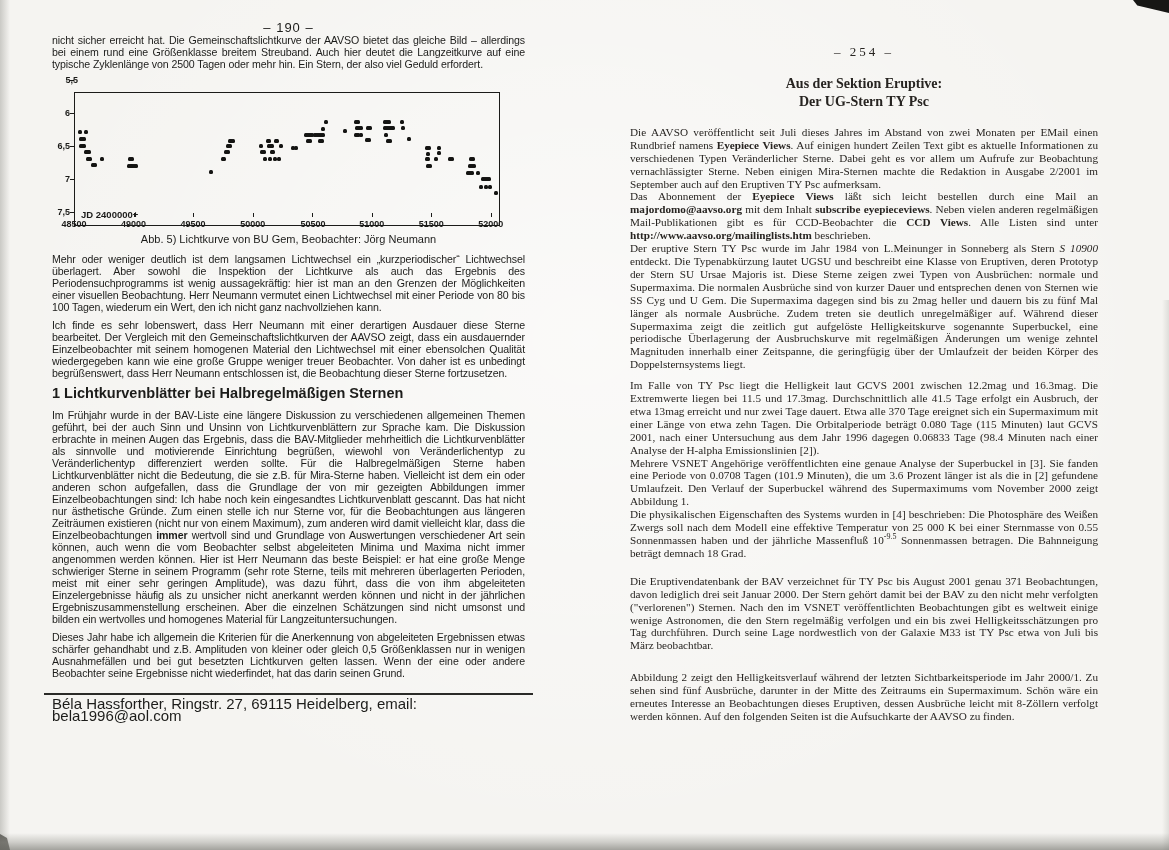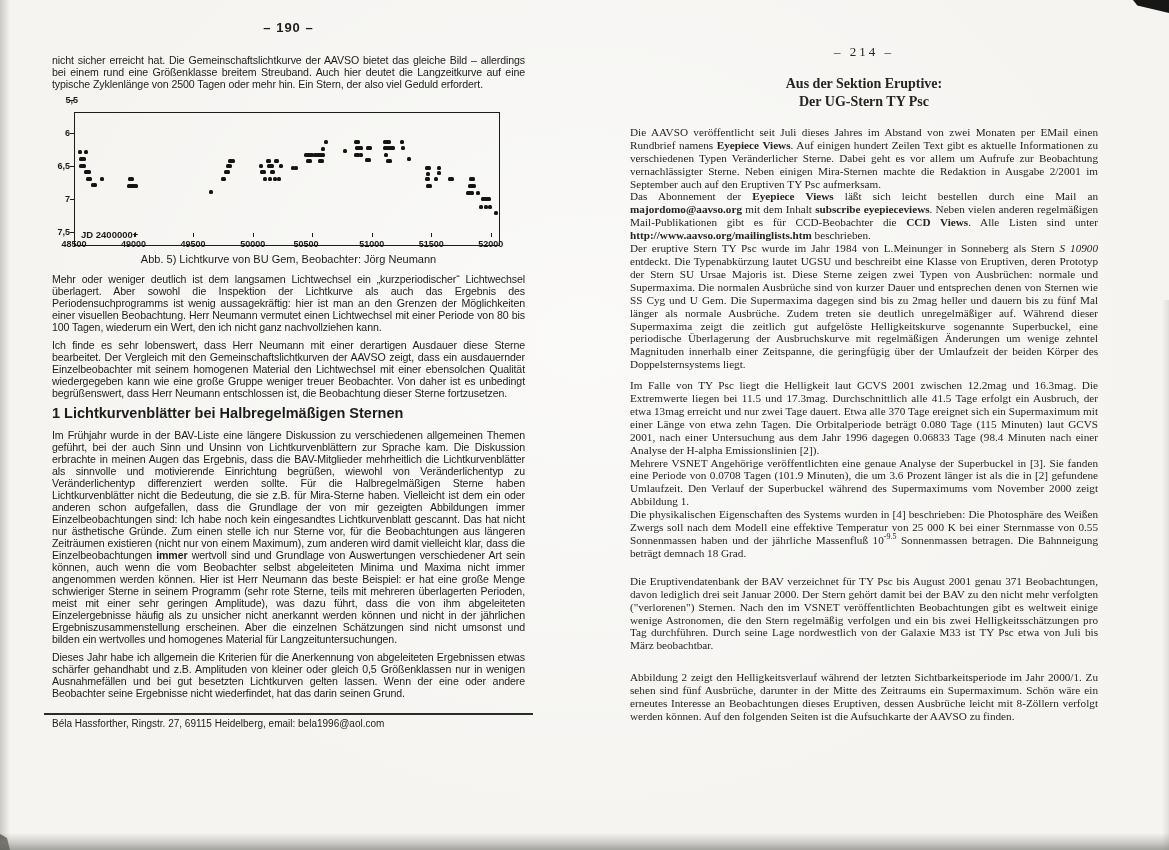--- a/index.html
+++ b/index.html
@@ -18,28 +18,28 @@
   .corner-tr{position:absolute;right:0;top:0;width:36px;height:13px;background:#171715;
     clip-path:polygon(0 0,100% 0,100% 100%,12% 42%);}
   .corner-bl{position:absolute;left:0;bottom:0;width:10px;height:16px;background:#55544d;opacity:.85;
     clip-path:polygon(0 0,70% 25%,100% 100%,0 100%);}
   .bottom-shadow{position:absolute;left:0;right:0;bottom:0;height:17px;
     background:linear-gradient(to bottom, rgba(140,140,133,0) 0%, rgba(140,140,133,.38) 55%, rgba(112,112,106,.62) 100%);}
   
   .page-left{position:absolute;left:52px;top:22px;width:473px;color:#1c1c1a;
     font-family:"Liberation Sans", sans-serif;font-size:10.6px;line-height:12px;
     letter-spacing:-0.1px;text-align:justify;}
-  .page-left .pageno{text-align:center;font-size:13px;font-weight:bold;letter-spacing:1px;
-    margin-bottom:20px;text-align-last:center;}
+  .page-left .pageno{text-align:center;font-size:13px;font-weight:normal;letter-spacing:1px;
+    text-align-last:center;}
   .page-left p{margin:0 0 6px 0;}
   .page-left .caption{text-align:center;text-align-last:center;font-size:11px;margin:2px 0 8px 0;letter-spacing:0;}
   .page-left h2{font-size:14.5px;line-height:17px;font-weight:bold;margin:4px 0 7px 0;
     letter-spacing:0;text-align:left;text-align-last:left;}
   .page-left .footer-rule{border-top:2px solid #2a2a27;margin:14px -8px 3px -8px;}
-  .page-left .footer{font-size:10px;letter-spacing:0;text-align:left;text-align-last:left;}
+  .page-left .footer{font-size:15px;letter-spacing:0;text-align:left;text-align-last:left;}
   
   .figure{position:relative;width:455px;height:153px;margin:0 0 4px 2px;}
   .plot{position:absolute;left:20px;top:16px;width:424px;height:132px;border:1.4px solid #1b1b19;background:transparent;}
   .dot{position:absolute;width:4px;height:4px;background:#141412;border-radius:1.5px;}
   .ytick-label{position:absolute;left:0;width:16px;text-align:right;font-size:9px;font-weight:bold;
     line-height:10px;letter-spacing:0;color:#1b1b19;}
   .ytick-mark{position:absolute;width:4px;height:1.2px;background:#1b1b19;}
   .xtick-label{position:absolute;font-size:9px;font-weight:bold;letter-spacing:0;color:#1b1b19;
     transform:translateX(-50%);white-space:nowrap;}
   .xtick-mark{position:absolute;width:1.2px;height:4px;background:#1b1b19;}
@@ -216,21 +216,21 @@
       <div class="ytick-mark" style="left: 16px; top: 136px;"></div>
       <div class="xtick-mark" style="left: 20px; top: 137px;"></div>
       <div class="xtick-label" style="left: 20px; top: 142px;">48500</div>
       <div class="xtick-mark" style="left: 79.5506px; top: 137px;"></div>
       <div class="xtick-label" style="left: 79.5506px; top: 142px;">49000</div>
       <div class="xtick-mark" style="left: 139.101px; top: 137px;"></div>
       <div class="xtick-label" style="left: 139.101px; top: 142px;">49500</div>
       <div class="xtick-mark" style="left: 198.652px; top: 137px;"></div>
       <div class="xtick-label" style="left: 198.652px; top: 142px;">50000</div>
       <div class="xtick-mark" style="left: 258.202px; top: 137px;"></div>
-      <div class="xtick-label" style="left: 252px; top: 142px;">50500</div>
+      <div class="xtick-label" style="left: 259px; top: 142px;">50500</div>
       <div class="xtick-mark" style="left: 317.753px; top: 137px;"></div>
       <div class="xtick-label" style="left: 317.753px; top: 142px;">51000</div>
       <div class="xtick-mark" style="left: 377.303px; top: 137px;"></div>
       <div class="xtick-label" style="left: 377.303px; top: 142px;">51500</div>
       <div class="xtick-mark" style="left: 436.854px; top: 137px;"></div>
       <div class="xtick-label" style="left: 436.854px; top: 142px;">52000</div>
     </div>
   <div class="caption">Abb. 5) Lichtkurve von BU Gem, Beobachter: Jörg Neumann</div>
 
   <p>Mehr oder weniger deutlich ist dem langsamen Lichtwechsel ein „kurzperiodischer“ Lichtwechsel überlagert. Aber sowohl die Inspektion der Lichtkurve als auch das Ergebnis des Periodensuchprogramms ist wenig aussagekräftig: hier ist man an den Grenzen der Möglichkeiten einer visuellen Beobachtung. Herr Neumann vermutet einen Lichtwechsel mit einer Periode von 80 bis 100 Tagen, wiederum ein Wert, den ich nicht ganz nachvollziehen kann.</p>
@@ -240,21 +240,21 @@
 
   <p><span>Im Frühjahr wurde in der BAV-Liste eine längere Diskussion zu verschiedenen allgemeinen Themen geführt, bei der auch Sinn und Unsinn von Lichtkurvenblättern zur Sprache kam. Die Diskussion erbrachte in meinen Augen das Ergebnis, dass die BAV-Mitglieder mehrheitlich die Lichtkurvenblätter als sinnvolle und motivierende Einrichtung begrüßen, wiewohl von Veränderlichentyp zu Veränderlichentyp differenziert werden sollte. Für die Halbregelmäßigen Sterne haben Lichtkurvenblätter nicht die Bedeutung, die sie z.B. für Mira-Sterne haben. Vielleicht ist dem ein oder anderen schon aufgefallen, dass die Grundlage der von mir gezeigten Abbildungen immer Einzelbeobachtungen sind: Ich habe noch kein eingesandtes Lichtkurvenblatt gescannt. Das hat nicht nur ästhetische Gründe. Zum einen stelle ich nur Sterne vor, für die Beobachtungen aus längeren Zeiträumen existieren (nicht nur von einem Maximum), zum anderen wird damit vielleicht klar, dass die Einzelbeobachtungen </span><span class="b">immer</span><span> wertvoll sind und Grundlage von Auswertungen verschiedener Art sein können, auch wenn die vom Beobachter selbst abgeleiteten Minima und Maxima nicht immer angenommen werden können. Hier ist Herr Neumann das beste Beispiel: er hat eine große Menge schwieriger Sterne in seinem Programm (sehr rote Sterne, teils mit mehreren überlagerten Perioden, meist mit einer sehr geringen Amplitude), was dazu führt, dass die von ihm abgeleiteten Einzelergebnisse häufig als zu unsicher nicht anerkannt werden können und nicht in der jährlichen Ergebniszusammenstellung erscheinen. Aber die einzelnen Schätzungen sind nicht umsonst und bilden ein wertvolles und homogenes Material für Langzeituntersuchungen.</span></p>
 
   <p>Dieses Jahr habe ich allgemein die Kriterien für die Anerkennung von abgeleiteten Ergebnissen etwas schärfer gehandhabt und z.B. Amplituden von kleiner oder gleich 0,5 Größenklassen nur in wenigen Ausnahmefällen und bei gut besetzten Lichtkurven gelten lassen. Wenn der eine oder andere Beobachter seine Ergebnisse nicht wiederfindet, hat das darin seinen Grund.</p>
 
   <div class="footer-rule"></div>
   <div class="footer">Béla Hassforther,  Ringstr. 27,  69115 Heidelberg, email: bela1996@aol.com</div>
 </div>
 
 <div class="page-right">
-  <div class="pageno">– 214 –</div>
+  <div class="pageno">– 254 –</div>
 
   <div class="heading">
     <div>Aus der Sektion Eruptive:</div>
     <div>Der UG-Stern TY Psc</div>
   </div>
 
   <p><span>Die AAVSO veröffentlicht seit Juli dieses Jahres im Abstand von zwei Monaten per EMail einen Rundbrief namens </span><span class="b">Eyepiece Views</span><span>. Auf einigen hundert Zeilen Text gibt es aktuelle Informationen zu verschiedenen Typen Veränderlicher Sterne. Dabei geht es vor allem um Aufrufe zur Beobachtung vernachlässigter Sterne. Neben einigen Mira-Sternen machte die Redaktion in Ausgabe 2/2001 im September auch auf den Eruptiven TY Psc aufmerksam.</span></p>
 
   <p><span>Das Abonnement der </span><span class="b">Eyepiece Views</span><span> läßt sich leicht bestellen durch eine Mail an </span><span class="b">majordomo@aavso.org</span><span> mit dem Inhalt </span><span class="b">subscribe eyepieceviews</span><span>. Neben vielen anderen regelmäßigen Mail-Publikationen gibt es für CCD-Beobachter die </span><span class="b">CCD Views</span><span>. Alle Listen sind unter </span><span class="b">http://www.aavso.org/mailinglists.htm</span><span> beschrieben.</span></p>
 

